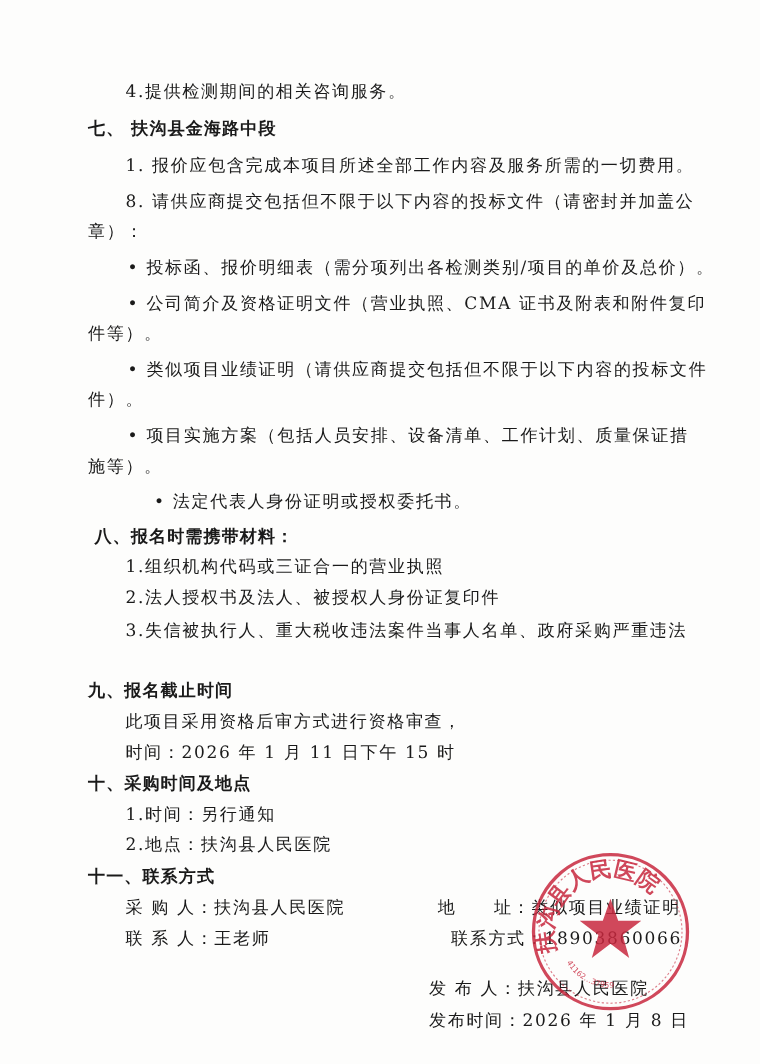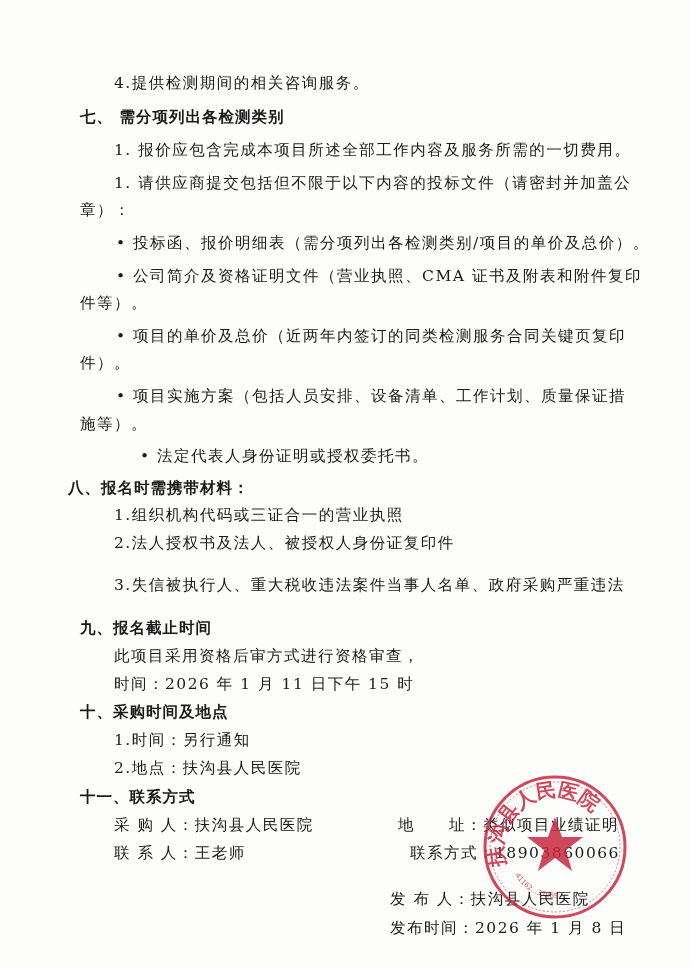--- a/index.html
+++ b/index.html
@@ -10,36 +10,36 @@
   .page { position: absolute; left: 0; top: 0; width: 691px; height: 967px; border-radius: 12px; }
   .line { position: absolute; font-size: 15.5px; white-space: nowrap; letter-spacing: 1.5px; line-height: 20px; }
   .h { font-family: "DejaVu Sans", "Liberation Sans", sans-serif; font-weight: bold; font-size: 15.5px; letter-spacing: 1px; }
   .stamp { position: absolute; left: 481px; top: 773px; width: 148px; height: 148px; }
 </style>
 </head>
 <body>
 
 <div class="page" id="page">
     <div class="line" style="left: 114px; top: 73px;">4.提供检测期间的相关咨询服务。</div>
-    <div class="line h" style="left: 80px; top: 107px;">七、 需分项列出各检测类别</div>
+    <div class="line h" style="left: 80px; top: 107px;">七、 扶沟县金海路中段</div>
     <div class="line" style="left: 114px; top: 140px;">1. 报价应包含完成本项目所述全部工作内容及服务所需的一切费用。</div>
-    <div class="line" style="left: 114px; top: 173px;">1. 请供应商提交包括但不限于以下内容的投标文件（请密封并加盖公</div>
+    <div class="line" style="left: 114px; top: 173px;">8. 请供应商提交包括但不限于以下内容的投标文件（请密封并加盖公</div>
     <div class="line" style="left: 80px; top: 200px;">章）：</div>
     <div class="line" style="left: 116px; top: 233px;">• 投标函、报价明细表（需分项列出各检测类别/项目的单价及总价）。</div>
     <div class="line" style="left: 116px; top: 266px;">• 公司简介及资格证明文件（营业执照、CMA 证书及附表和附件复印</div>
     <div class="line" style="left: 80px; top: 293px;">件等）。</div>
-    <div class="line" style="left: 116px; top: 326px;">• 项目的单价及总价（近两年内签订的同类检测服务合同关键页复印</div>
+    <div class="line" style="left: 116px; top: 326px;">• 类似项目业绩证明（请供应商提交包括但不限于以下内容的投标文件</div>
     <div class="line" style="left: 80px; top: 353px;">件）。</div>
     <div class="line" style="left: 116px; top: 386px;">• 项目实施方案（包括人员安排、设备清单、工作计划、质量保证措</div>
     <div class="line" style="left: 80px; top: 414px;">施等）。</div>
     <div class="line" style="left: 140px; top: 446px;">• 法定代表人身份证明或授权委托书。</div>
-    <div class="line h" style="left: 68px; top: 478px; text-align: right;">八、报名时需携带材料：</div>
+    <div class="line h" style="left: 86px; top: 478px; text-align: right;">八、报名时需携带材料：</div>
     <div class="line" style="left: 114px; top: 505px;">1.组织机构代码或三证合一的营业执照</div>
     <div class="line" style="left: 114px; top: 533px;">2.法人授权书及法人、被授权人身份证复印件</div>
-    <div class="line" style="left: 114px; top: 563px; margin-top: 12px;">3.失信被执行人、重大税收违法案件当事人名单、政府采购严重违法</div>
+    <div class="line" style="left: 114px; top: 563px;">3.失信被执行人、重大税收违法案件当事人名单、政府采购严重违法</div>
     <div class="line h" style="left: 80px; top: 618px;">九、报名截止时间</div>
     <div class="line" style="left: 114px; top: 646px;">此项目采用资格后审方式进行资格审查，</div>
     <div class="line" style="left: 114px; top: 674px;">时间：2026 年 1 月 11 日下午 15 时</div>
     <div class="line h" style="left: 80px; top: 702px;">十、采购时间及地点</div>
     <div class="line" style="left: 114px; top: 730px;">1.时间：另行通知</div>
     <div class="line" style="left: 114px; top: 758px;">2.地点：扶沟县人民医院</div>
     <div class="line h" style="left: 80px; top: 787px;">十一、联系方式</div>
     <div class="line" style="left: 114px; top: 815px;">采 购 人：扶沟县人民医院</div>
     <div class="line" style="left: 398px; top: 815px;">地　　址：类似项目业绩证明</div>
     <div class="line" style="left: 114px; top: 843px;">联 系 人：王老师</div>

